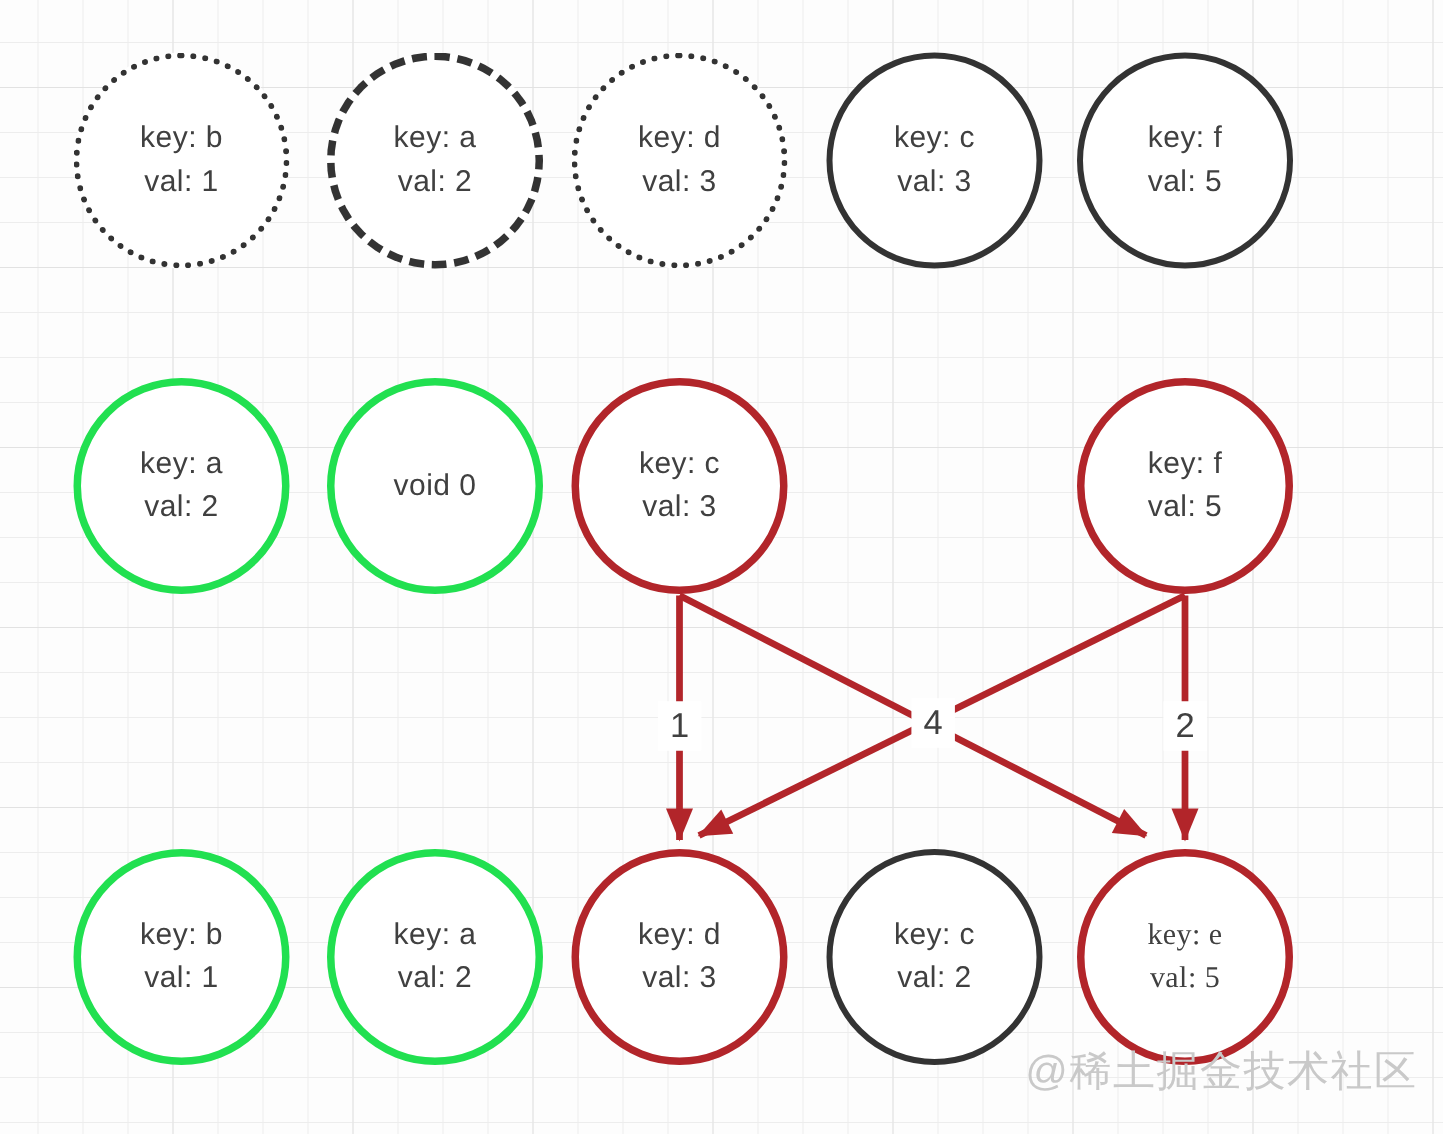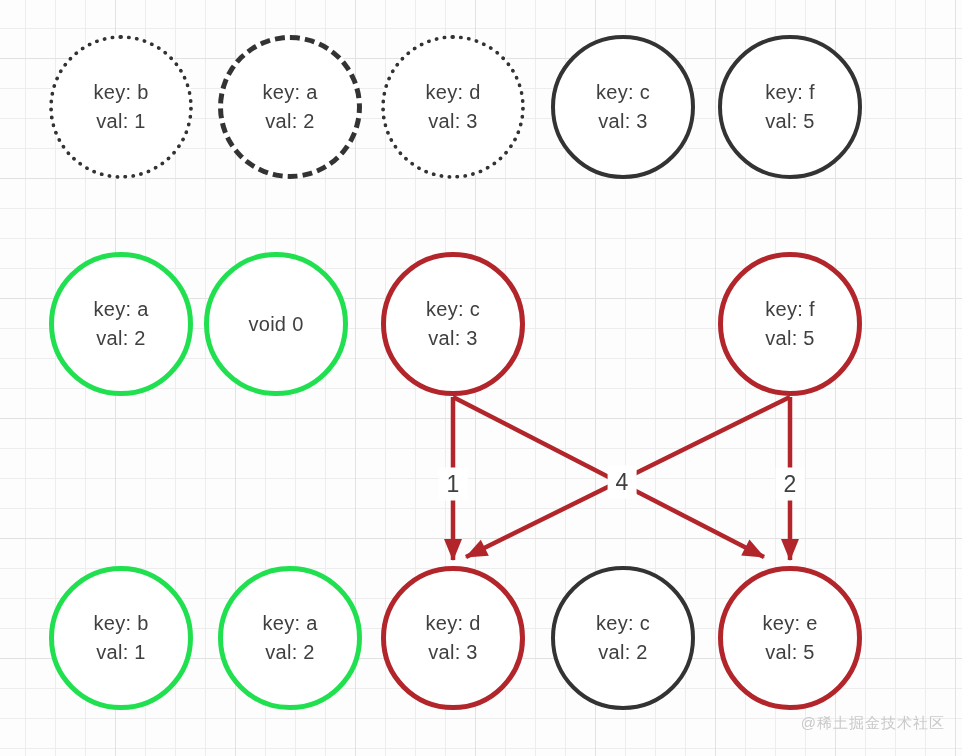--- a/index.html
+++ b/index.html
@@ -61,21 +61,21 @@
     transform: translate(-50%, -50%);
     background: #ffffff;
     padding: 3px 8px;
     font-size: 23px;
     color: var(--text);
   }
   .watermark {
     position: absolute;
     right: 17px;
     bottom: 23px;
-    font-size: 15px;
+    font-size: 28px;
     color: #c9c9c9;
     letter-spacing: 1px;
   }
 </style>
 </head>
 <body>
 
 <div class="canvas">
 
   <div class="node n-dotted" style="left:49px;  top:35px;">
@@ -96,21 +96,21 @@
   </div>
   <div class="node n-black" style="left:718px; top:35px;">
     <div class="line">key: f</div>
     <div class="line">val: 5</div>
   </div>
 
   <div class="node n-green" style="left:49px;  top:252px;">
     <div class="line">key: a</div>
     <div class="line">val: 2</div>
   </div>
-  <div class="node n-green" style="left:204px; top:252px;">
+  <div class="node n-green" style="left:218px; top:252px;">
     <div class="line">void 0</div>
 
   </div>
   <div class="node n-red" style="left:381px; top:252px;">
     <div class="line">key: c</div>
     <div class="line">val: 3</div>
   </div>
   <div class="node n-red" style="left:718px; top:252px;">
     <div class="line">key: f</div>
     <div class="line">val: 5</div>
@@ -141,19 +141,19 @@
     <div class="line">val: 2</div>
   </div>
   <div class="node n-red" style="left:381px; top:566px;">
     <div class="line">key: d</div>
     <div class="line">val: 3</div>
   </div>
   <div class="node n-black" style="left:551px; top:566px;">
     <div class="line">key: c</div>
     <div class="line">val: 2</div>
   </div>
-  <div class="node n-red" style="left:718px; top:566px;">
+  <div class="node n-red" style="left:718px; top:566px;font-family:Liberation Serif, serif;">
     <div class="line">key: e</div>
     <div class="line">val: 5</div>
   </div>
 
   <div class="watermark">@稀土掘金技术社区</div>
 </div>
 
 </body></html>

